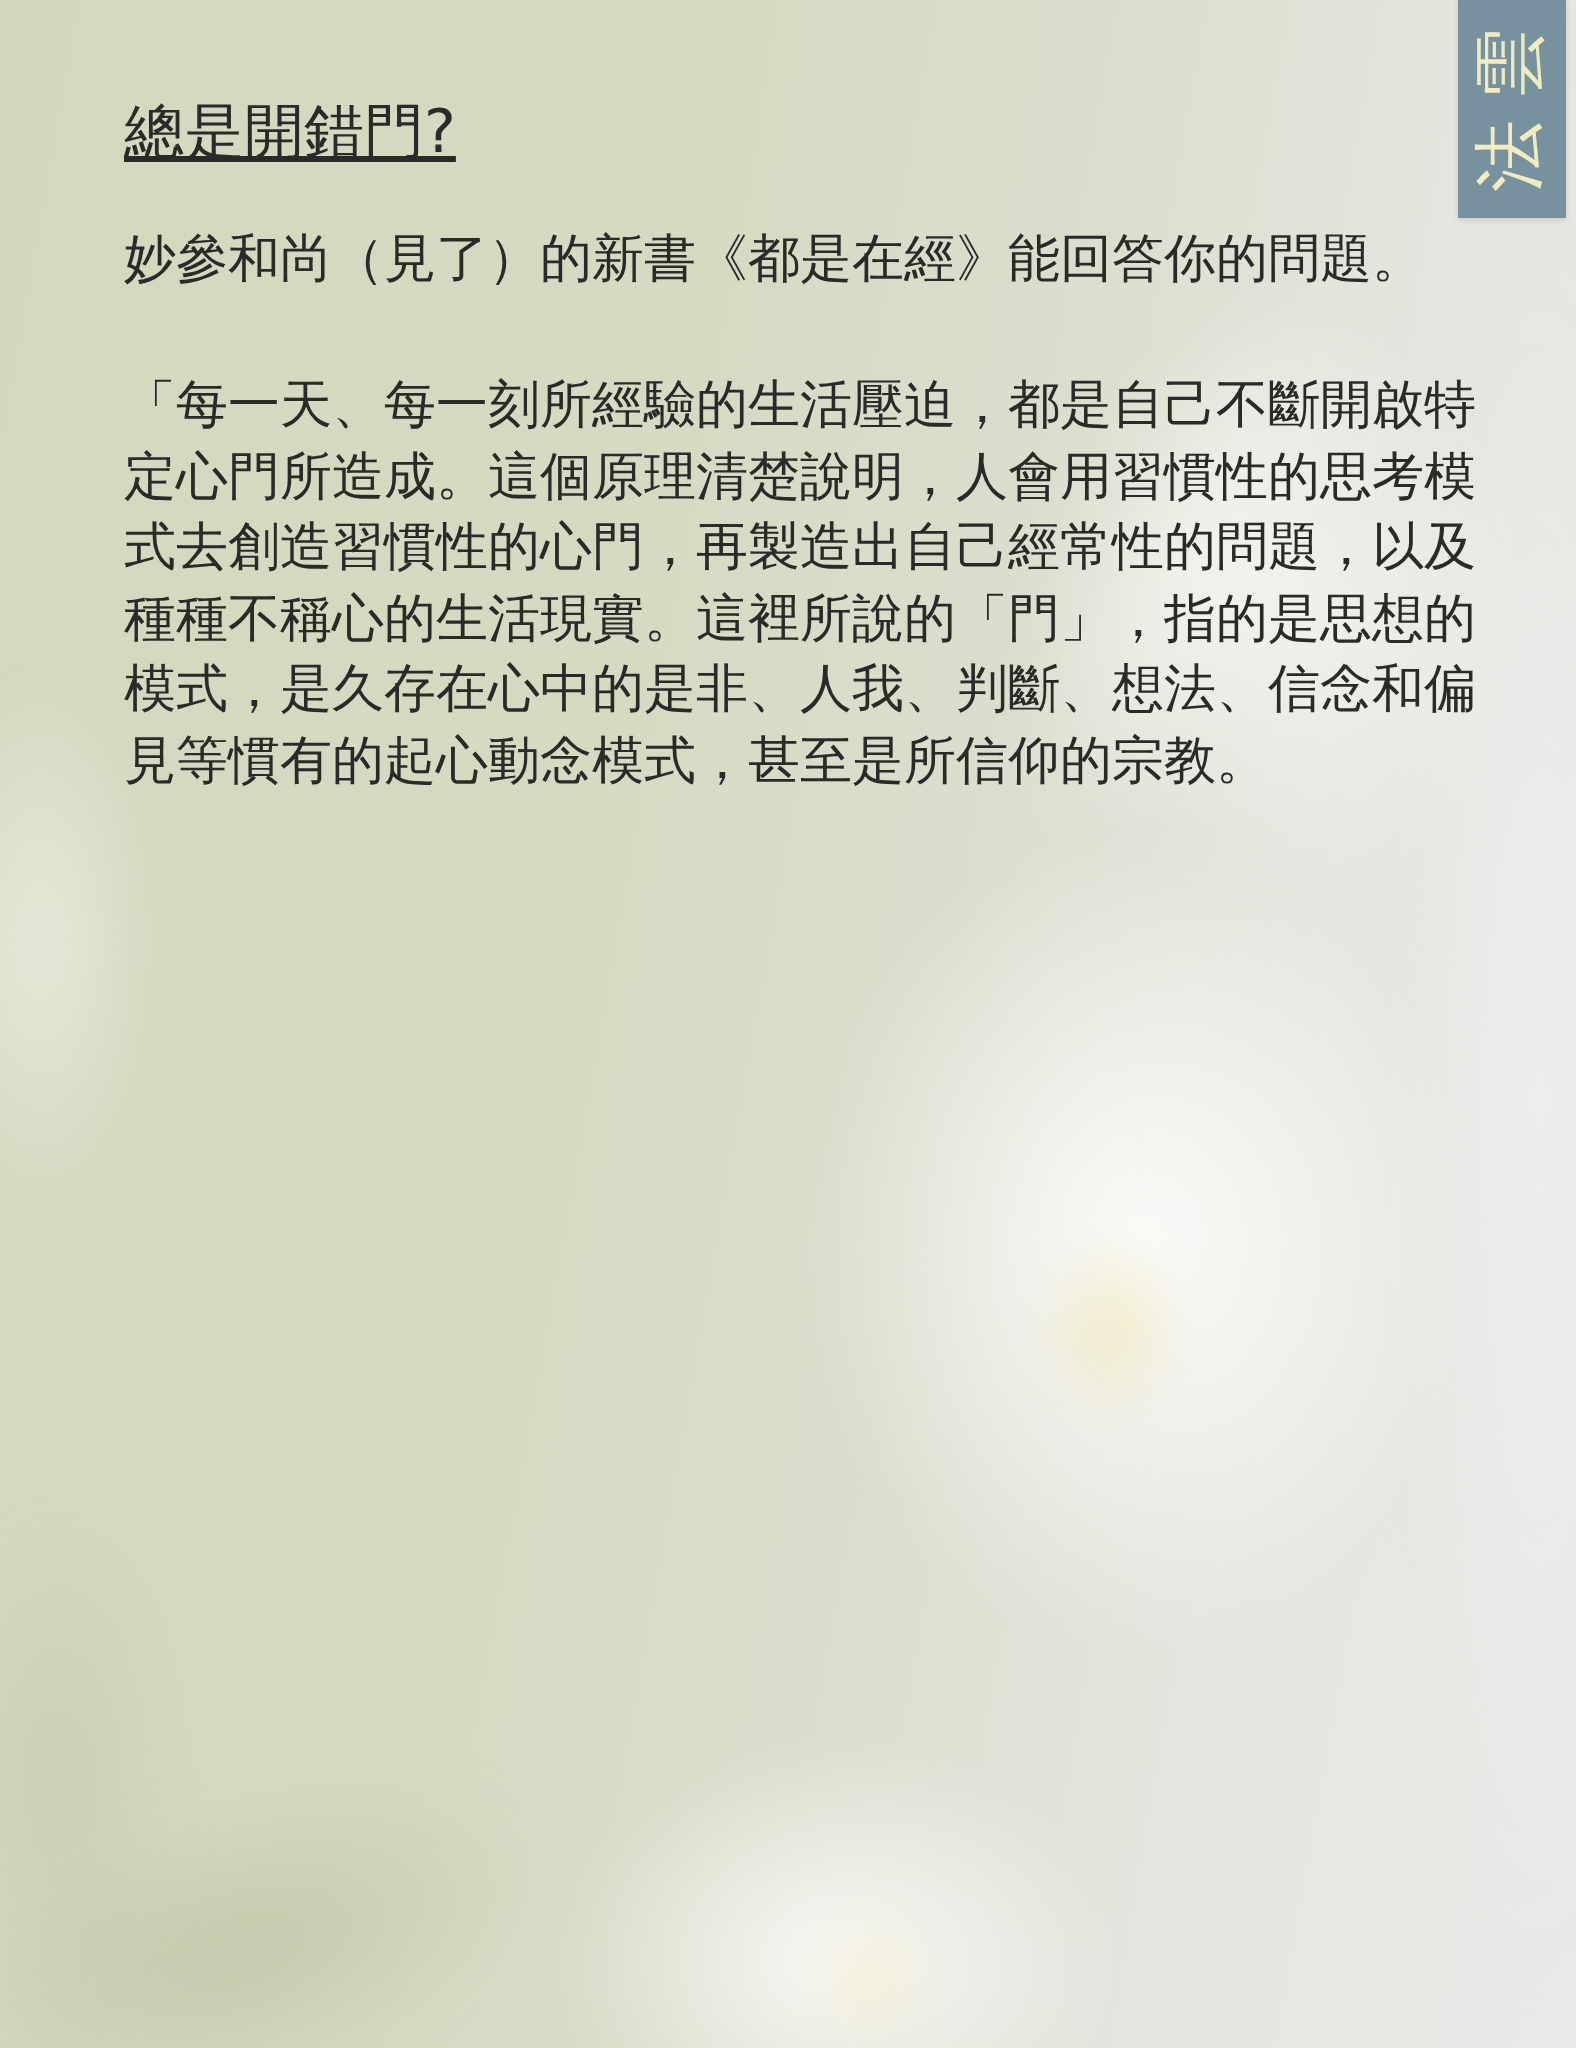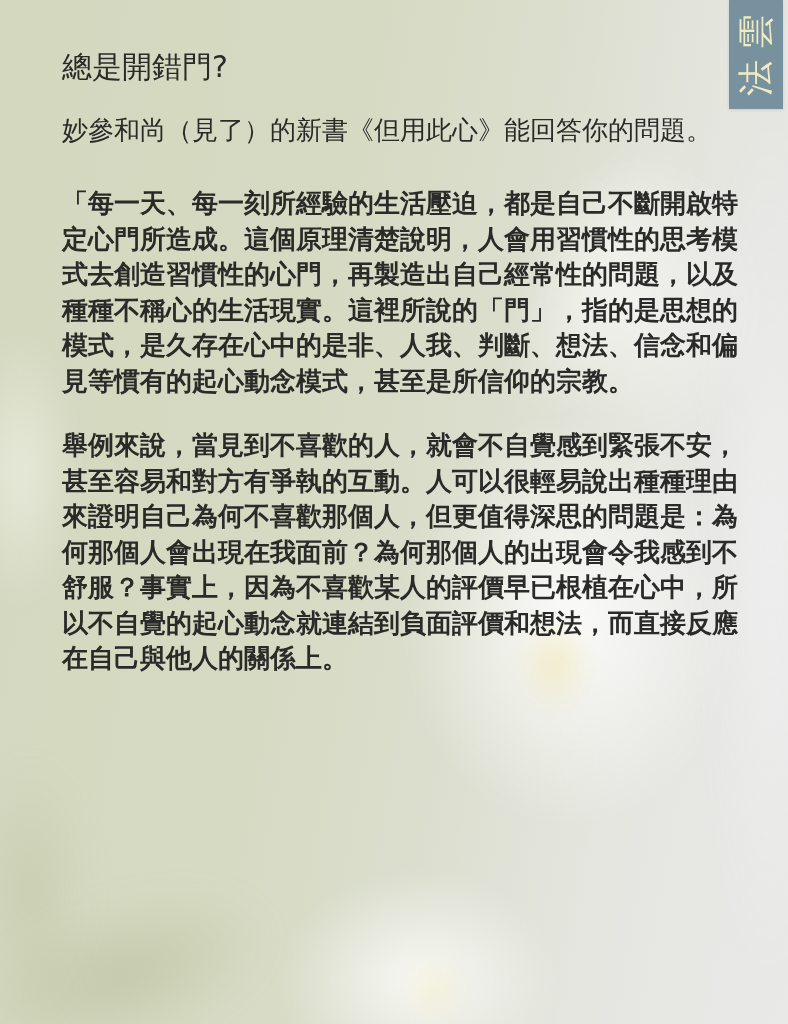--- a/index.html
+++ b/index.html
@@ -69,33 +69,33 @@
     left: 62px; top: 47px;
     width: 700px;
     color: #2a2a28;
   }
   .article .title {
     font-size: 30px;
     line-height: 40px;
     margin: 0 0 26px 0;
     font-weight: 400;
     white-space: pre;
+    text-decoration: underline;
   }
   .article .intro {
     font-size: 26px;
     line-height: 35px;
     margin: 0 0 38px 0;
     white-space: pre;
   }
   .article .para {
     font-size: 26px;
     line-height: 35.5px;
     margin: 0 0 29px 0;
     white-space: pre;
-    font-weight: bold;
   }
 </style>
 </head>
 <body>
 
 <div class="page">
 
   <div class="bg-layer">
     <div class="blob petal-left"></div>
     <div class="blob streak-right"></div>
@@ -109,33 +109,26 @@
     <div class="blob leaf-2"></div>
   </div>
 
   <div class="badge">
     <span class="vtext">法雲</span>
   </div>
 
   <div class="article">
     <h1 class="title">總是開錯門?</h1>
 
-    <p class="intro">妙參和尚（見了）的新書《但用此心》能回答你的問題。</p>
+    <p class="intro">妙參和尚（見了）的新書《都是在經》能回答你的問題。</p>
 
     <p class="para">「每一天、每一刻所經驗的生活壓迫，都是自己不斷開啟特
 定心門所造成。這個原理清楚說明，人會用習慣性的思考模
 式去創造習慣性的心門，再製造出自己經常性的問題，以及
 種種不稱心的生活現實。這裡所說的「門」，指的是思想的
 模式，是久存在心中的是非、人我、判斷、想法、信念和偏
 見等慣有的起心動念模式，甚至是所信仰的宗教。</p>
 
-    <p class="para">舉例來說，當見到不喜歡的人，就會不自覺感到緊張不安，
-甚至容易和對方有爭執的互動。人可以很輕易說出種種理由
-來證明自己為何不喜歡那個人，但更值得深思的問題是：為
-何那個人會出現在我面前？為何那個人的出現會令我感到不
-舒服？事實上，因為不喜歡某人的評價早已根植在心中，所
-以不自覺的起心動念就連結到負面評價和想法，而直接反應
-在自己與他人的關係上。</p>
 
 
   </div>
 
 </div>
 
 </body></html>

